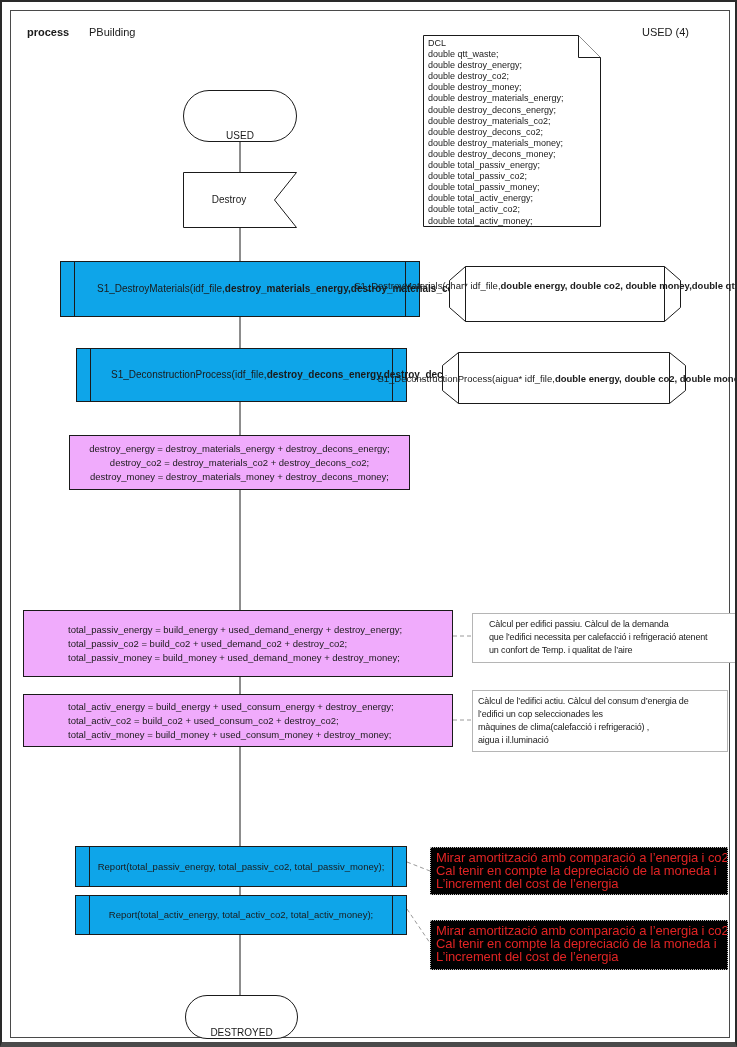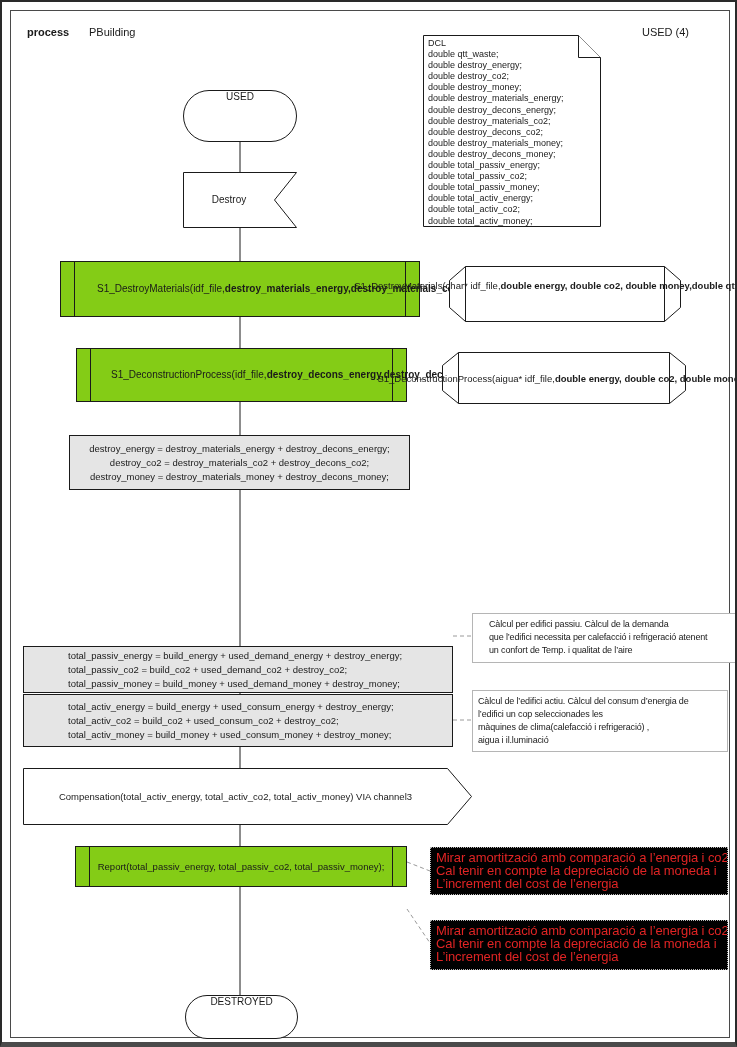--- a/index.html
+++ b/index.html
@@ -12,23 +12,23 @@
   body{background:#888;font-family:"Liberation Sans","DejaVu Sans",sans-serif;color:#1a1a1a;}
   .page{position:relative;width:737px;height:1047px;background:#fff;overflow:hidden;
         border:2px solid #2a2a2a;border-bottom:5px solid #4a4a4a;}
   .frame{position:absolute;left:8px;top:8px;width:720px;height:1028px;
          border:1px solid var(--frame);}
   .hdr{position:absolute;font-size:11px;white-space:nowrap;margin-top:11px;}
   .connectors{position:absolute;left:0;top:0;z-index:1;pointer-events:none;}
   .flow{stroke:var(--line);stroke-width:1;}
   .dash{stroke:#9a9a9a;stroke-width:1;stroke-dasharray:4 3;fill:none;}
   .node{position:absolute;z-index:2;background:transparent;}
-  .boxed{background:#e5e5e5;border:1px solid var(--line);}
-  .state{background:#fff;border:1px solid var(--line);display:flex;align-items:flex-start;justify-content:center;}
-  .callbox{background:#84cc16;border:1px solid var(--line);text-decoration:underline;}
+  .boxed{background:#f0abfc;border:1px solid var(--line);}
+  .state{background:#fff;border:1px solid var(--line);display:flex;align-items:flex-end;justify-content:center;}
+  .callbox{background:#0ea5e9;border:1px solid var(--line);text-decoration:underline;}
   .callbox::before,.callbox::after{content:"";position:absolute;top:0;bottom:0;width:0;border-left:1px solid var(--line);}
   .callbox::before{left:13px}
   .callbox::after{right:13px}
   .callbox.narrow::before{left:11px}
   .callbox.narrow::after{right:11px}
   .shape{position:absolute;left:0;top:0;}
   .shape polygon,.shape path{fill:#fff;stroke:var(--line);stroke-width:1;}
   .shape line{stroke:var(--line);stroke-width:1;}
   .lbl{position:absolute;inset:0;display:flex;align-items:center;justify-content:center;
        text-align:center;font-size:10px;line-height:14px;white-space:nowrap;}
@@ -123,51 +123,48 @@
         <br>
         <span class="b">double energy, double co2, double money);</span>
       </div>
   </div>
 
   <div class="node boxed" style="left:67px;top:433px;width:341px;height:55px;">
     <div class="lbl s">destroy_energy = destroy_materials_energy + destroy_decons_energy;<br>destroy_co2 = destroy_materials_co2 + destroy_decons_co2;<br>destroy_money = destroy_materials_money + destroy_decons_money;</div>
   </div>
 
 
-  <div class="node boxed" style="left:21px;top:644px;width:430px;height:47px;">
+  <div class="node boxed" style="left:21px;top:608px;width:430px;height:67px;">
     <div class="lbl left s" style="padding-left:44px;">total_passiv_energy = build_energy + used_demand_energy + destroy_energy;<br>total_passiv_co2 = build_co2 + used_demand_co2 + destroy_co2;<br>total_passiv_money =  build_money + used_demand_money + destroy_money;</div>
   </div>
 
   <div class="node commentbox" style="left:470px;top:611px;width:281px;height:50px;padding-left:16px;">
     <div>Càlcul per edifici passiu. Càlcul de la demanda<br>que l’edifici necessita per calefacció i refrigeració atenent<br>un confort de Temp.  i qualitat de l’aire</div>
   </div>
 
   <div class="node boxed" style="left:21px;top:692px;width:430px;height:53px;">
     <div class="lbl left s" style="padding-left:44px;">total_activ_energy = build_energy + used_consum_energy + destroy_energy;<br>total_activ_co2 =  build_co2 + used_consum_co2 + destroy_co2;<br>total_activ_money = build_money + used_consum_money + destroy_money;</div>
   </div>
 
   <div class="node commentbox" style="left:470px;top:688px;width:256px;height:62px;">
     <div>Càlcul de l’edifici actiu. Càlcul del consum d’energia de<br>l’edifici un cop seleccionades les<br>màquines de clima(calefacció i refrigeració) ,<br>aigua i il.luminació</div>
   </div>
 
-  <div class="node" style="left:21px;top:766px;width:449px;height:57px;">
-    <svg class="shape" width="449" height="57" viewBox="0 0 449 57">
-      <polygon points="0.5,0.5 424.5,0.5 448.5,28.5 424.5,56.5 0.5,56.5"></polygon>
-    </svg>
-    <span class="lbl s" style="padding-right:24px;">Compensation(total_activ_energy, total_activ_co2, total_activ_money) VIA channel3</span>
-  </div>
 
   <div class="node callbox" style="left:73px;top:844px;width:332px;height:41px;">
     <span class="lbl s">Report(total_passiv_energy, total_passiv_co2, total_passiv_money);</span>
   </div>
 
   <div class="node rednote" style="left:428px;top:845px;width:298px;height:48px;">
     <div>Mirar amortització amb comparació a l’energia i co2 necessari.<br>Cal tenir en compte la depreciació de la moneda i<br>L’increment del cost de l’energia</div>
   </div>
 
+  <div class="node callbox" style="left:73px;top:893px;width:332px;height:40px;">
+    <span class="lbl s">Report(total_activ_energy, total_activ_co2, total_activ_money);</span>
+  </div>
 
   <div class="node rednote" style="left:428px;top:918px;width:298px;height:50px;">
     <div>Mirar amortització amb comparació a l’energia i co2 necessari.<br>Cal tenir en compte la depreciació de la moneda i<br>L’increment del cost de l’energia</div>
   </div>
 
 
   <div class="node state" style="left:183px;top:993px;width:113px;height:44px;border-radius:22px;">
     <span style="font-size:10px;">DESTROYED</span>
   </div>
 

